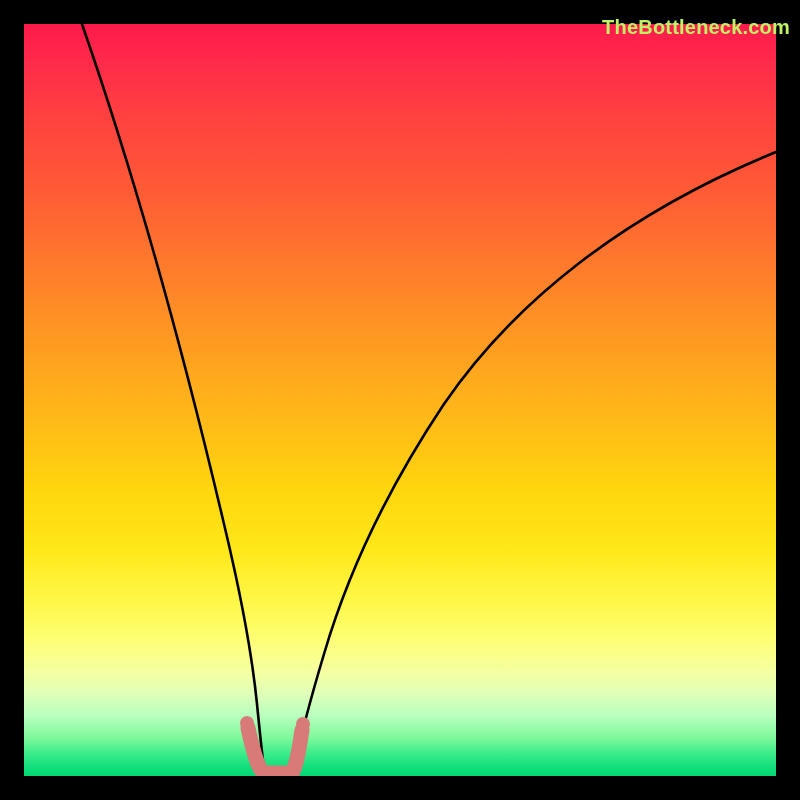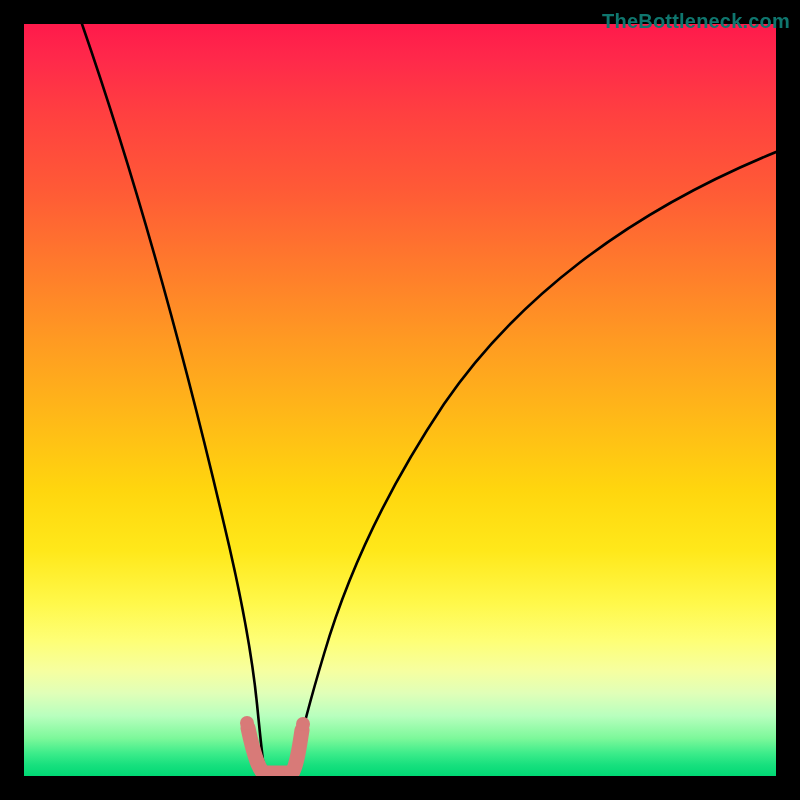--- a/index.html
+++ b/index.html
@@ -38,24 +38,24 @@
       #e0ffb8 89%,
       #b8ffbe 92%,
       #7cf89a 95%,
       #3cec8a 97%,
       #18e07e 98.5%,
       #00d874 100%
     );
   }
   .watermark {
     position: absolute;
-    top: 10px;
+    top: 16px;
     right: 10px;
     font: 600 20px Arial, Helvetica, sans-serif;
-    color: #0f766e;
+    color: #bef264;
     letter-spacing: 0.2px;
     z-index: 5;
   }
   svg.curves {
     position: absolute;
     top: 0; left: 0;
     width: 752px;
     height: 752px;
   }
 </style>

